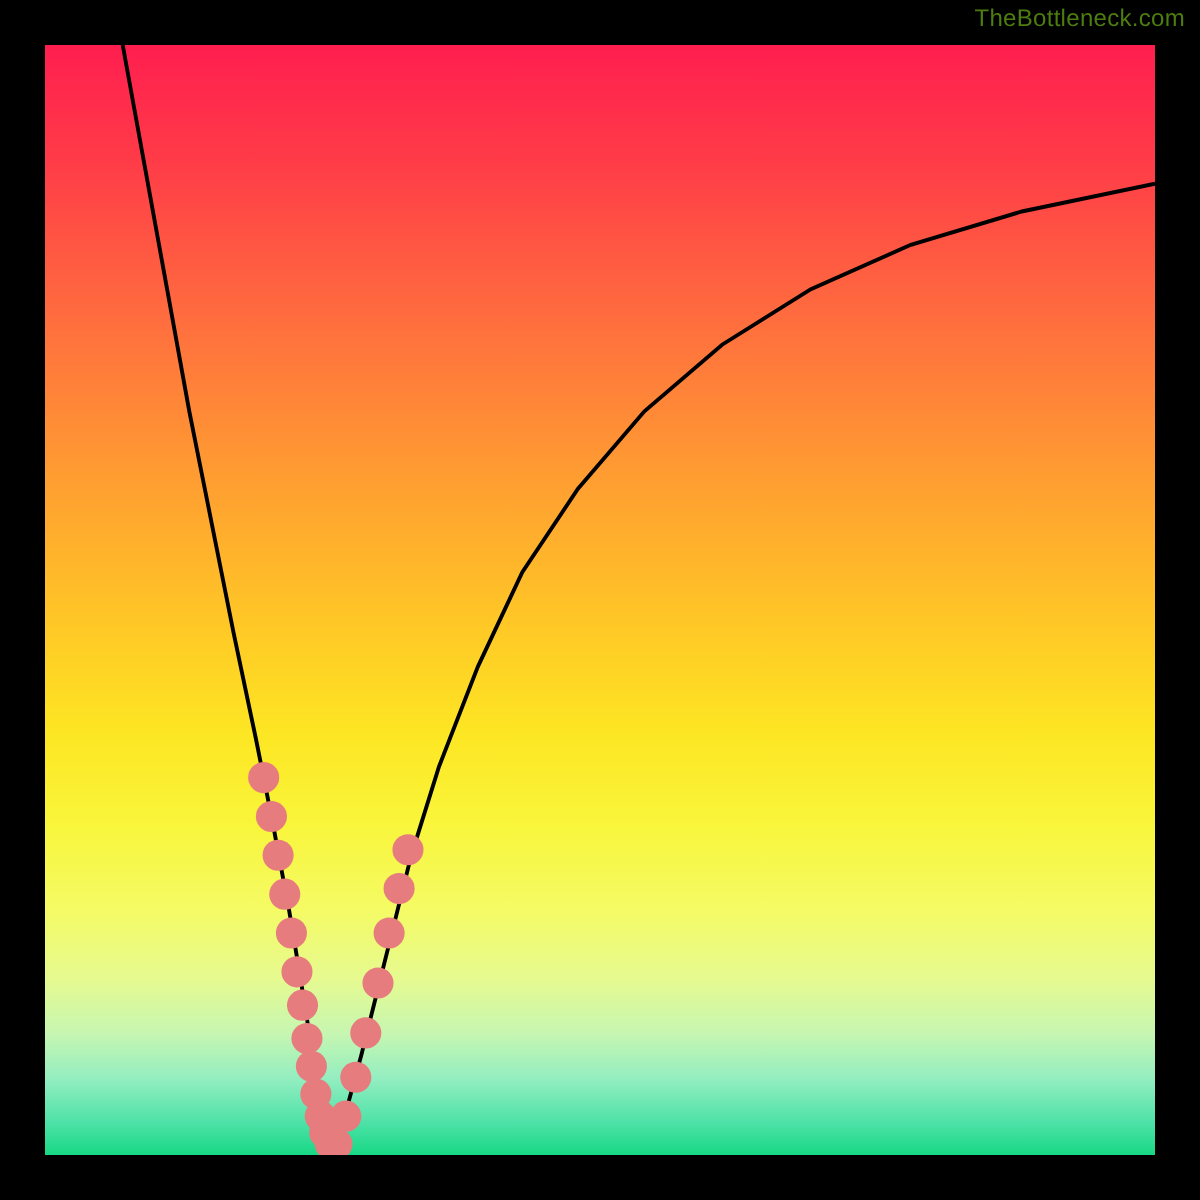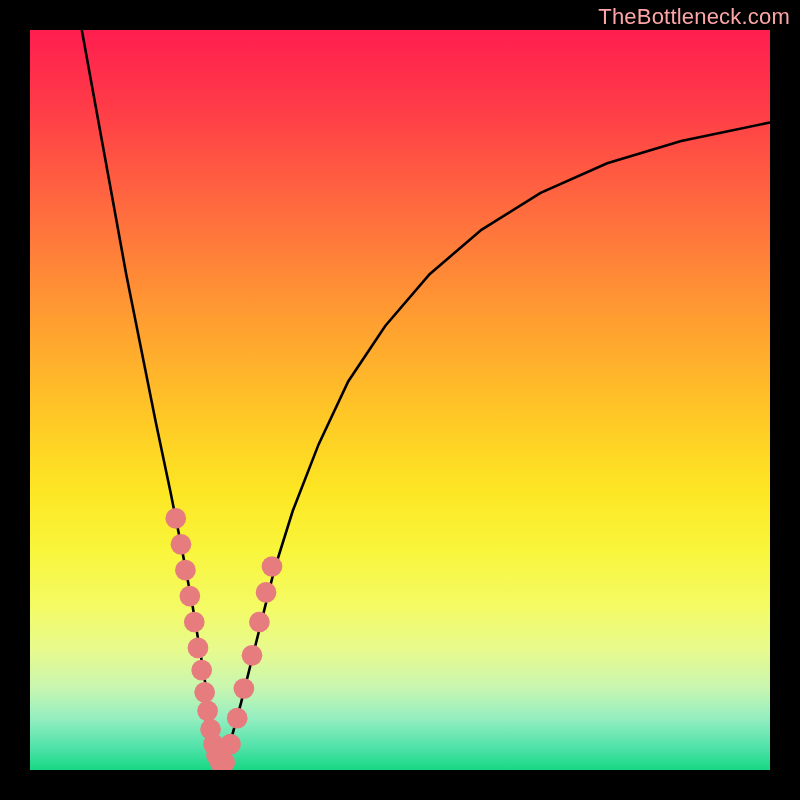--- a/index.html
+++ b/index.html
@@ -46,22 +46,22 @@
     );
   }
   .svg-layer {
     position: absolute;
     inset: 0;
   }
   .watermark {
     position: absolute;
     top: 4px;
     right: 10px;
-    color: #fca5a5;
-    font-size: 22px;
+    color: #4d7c0f;
+    font-size: 16px;
     font-weight: 500;
     letter-spacing: 0.2px;
   }
 </style>
 </head>
 <body>
 
 <div class="frame">
 
   <div class="watermark">TheBottleneck.com</div>

